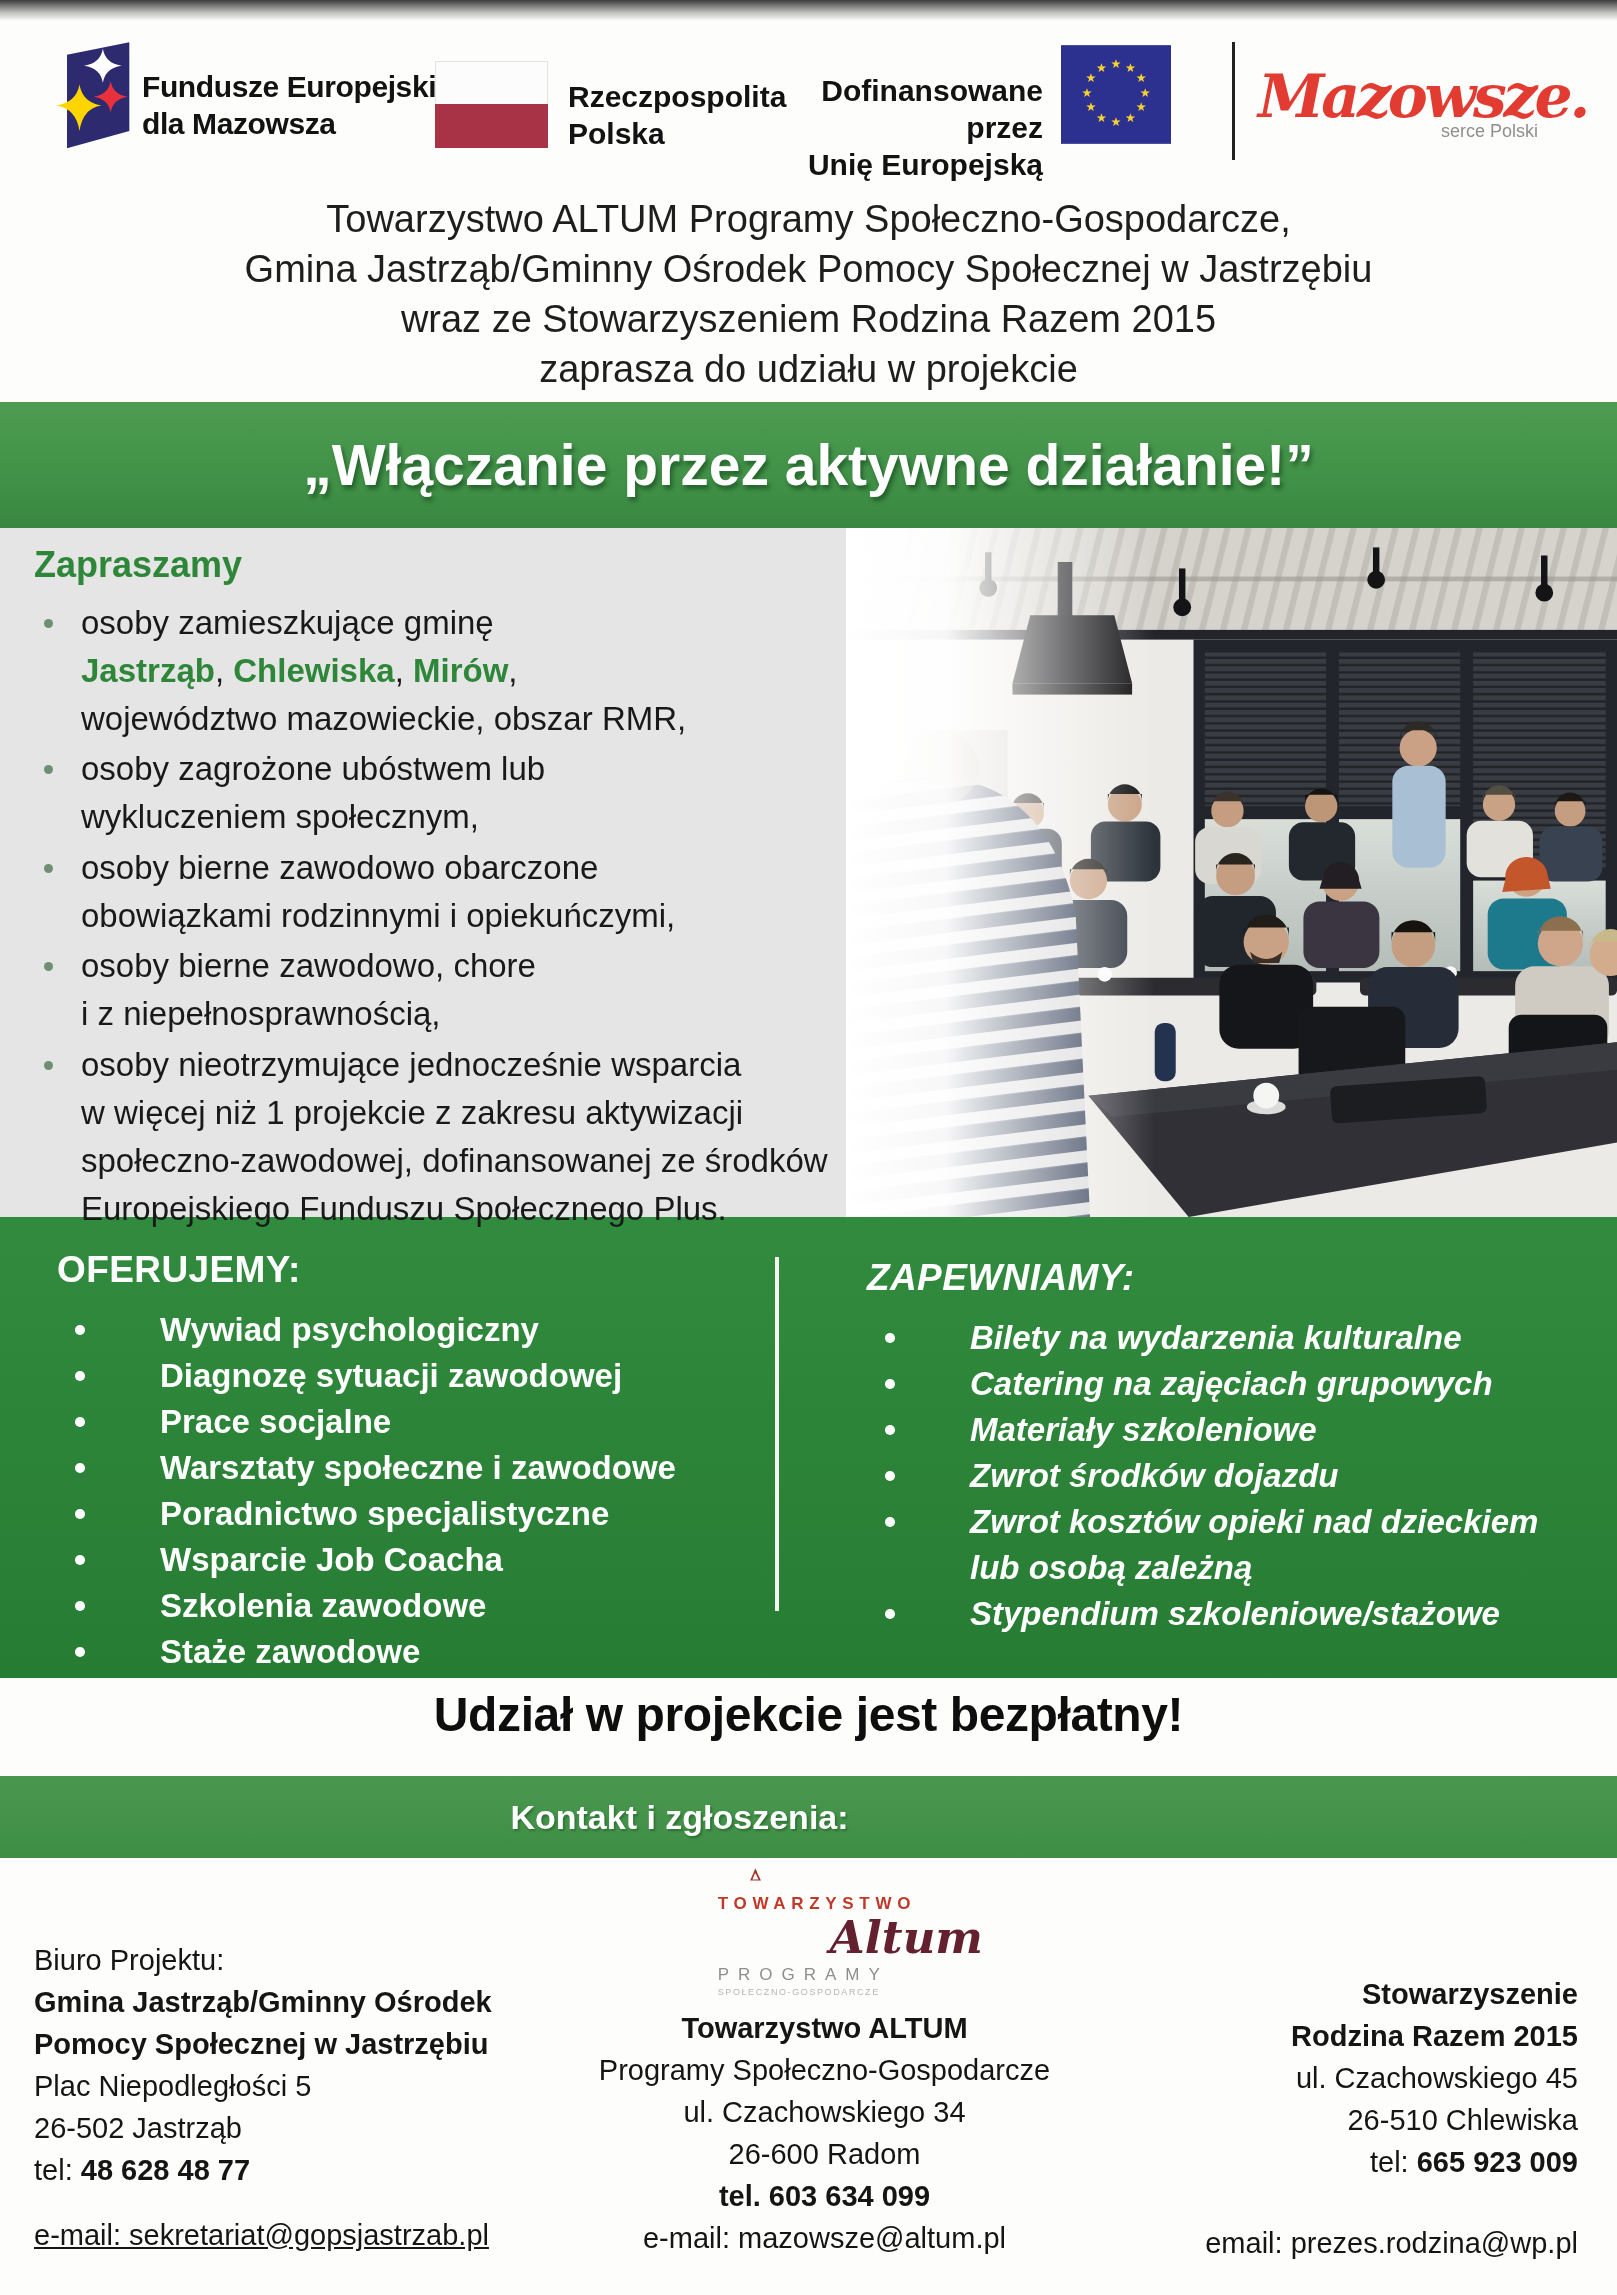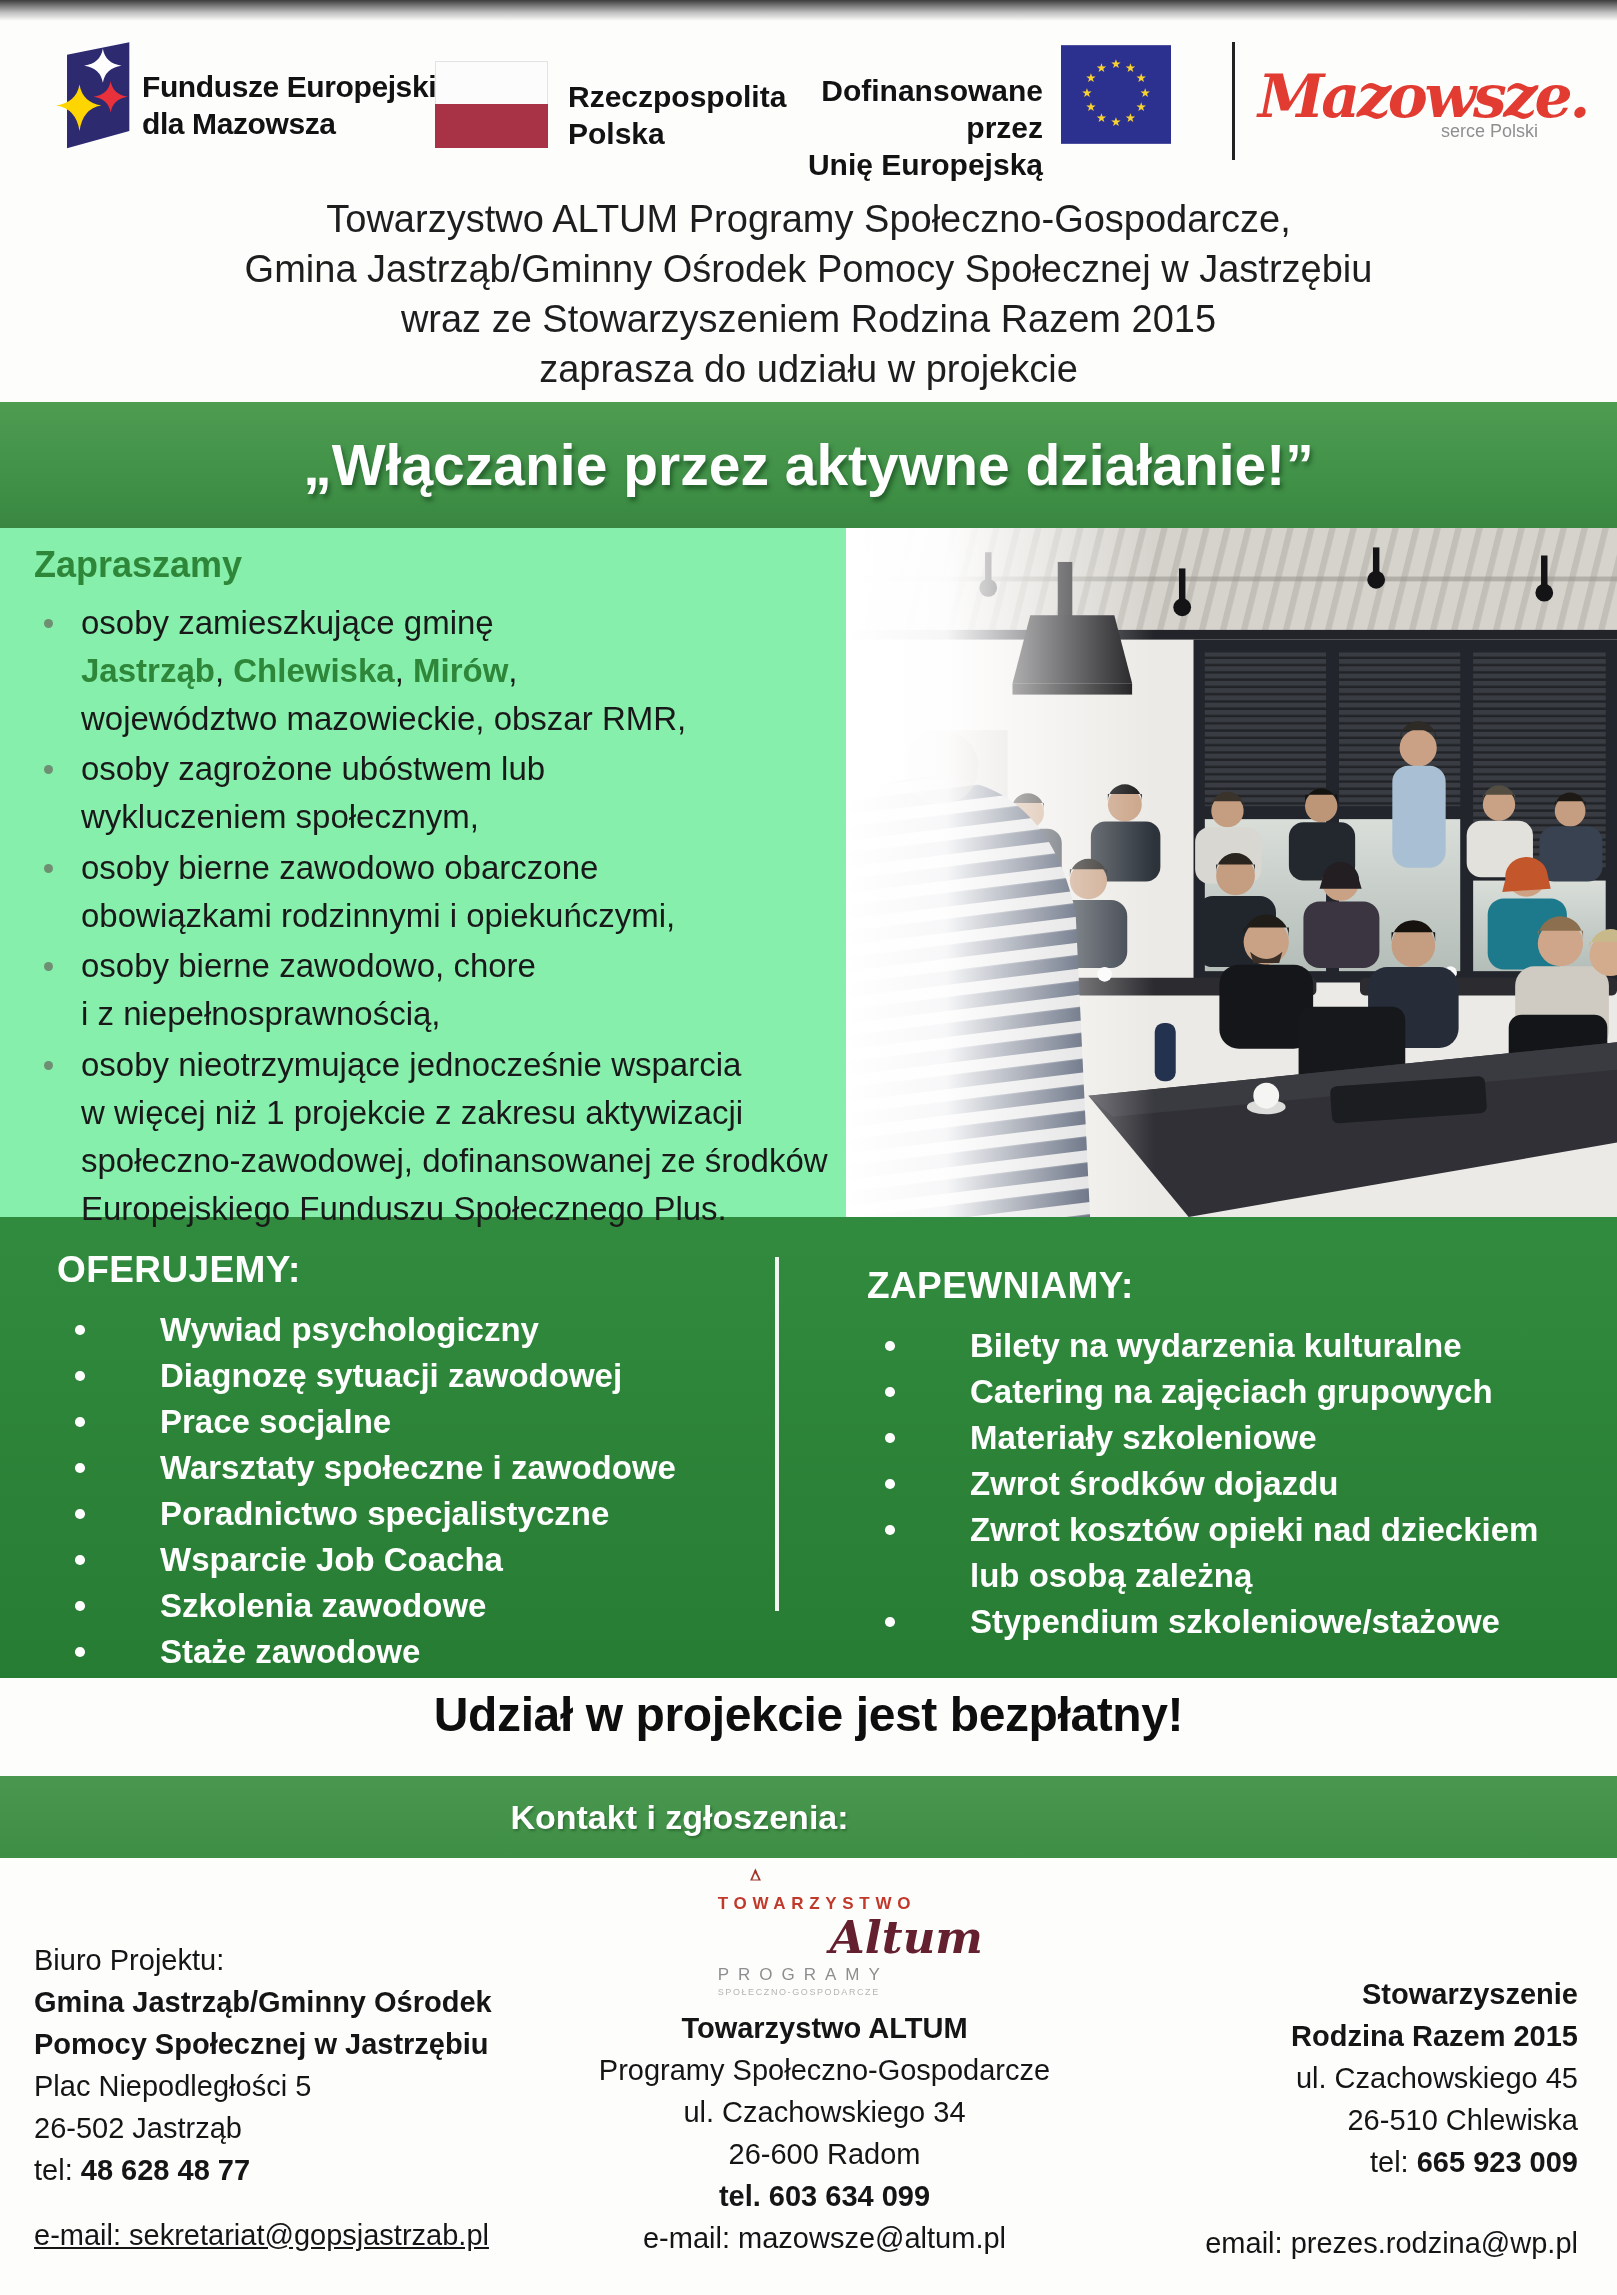--- a/index.html
+++ b/index.html
@@ -35,38 +35,38 @@
   .intro .ln{display:block;}
 
   
   .banner{position:absolute;top:402px;left:0;width:1617px;height:126px;
     background:linear-gradient(180deg,#4d9c52,#3f8f46 70%,#398741);
     display:flex;align-items:center;justify-content:center;}
   .banner-title{color:#fff;font-weight:bold;font-size:57px;
     text-shadow:2.4px 4px 4px rgba(15,60,22,.55);}
 
   
-  .body-sec{position:absolute;top:528px;left:0;width:1617px;height:689px;background:#86efac;}
+  .body-sec{position:absolute;top:528px;left:0;width:1617px;height:689px;background:#e5e5e5;}
   .photo{position:absolute;left:846px;top:0;width:771px;height:689px;}
   .photo svg{width:100%;height:100%;display:block;}
   .invite{position:absolute;left:34px;top:16px;width:873px;z-index:2;}
   .invite-h{color:#2e8639;font-size:36px;font-weight:bold;margin:0 0 13px 0;}
   .blist{list-style:none;margin:0;padding:0;font-size:33px;line-height:48px;color:#191919;}
   .blist li{position:relative;padding-left:47px;margin-bottom:2.4px;}
   .blist li::before{content:"";position:absolute;left:9.7px;top:20px;width:9px;height:9px;
     border-radius:50%;background:#6f8f72;}
   .blist .ln{display:block;}
   .town{color:#2e8639;font-weight:bold;}
 
   
   .offers-sec{position:absolute;top:1217px;left:0;width:1617px;height:461px;
     background:linear-gradient(180deg,#318b3e,#277c33);}
   .panel-divider{position:absolute;left:775px;top:40px;width:4px;height:354px;background:#f4f4f2;}
   .offers-col{position:absolute;left:57px;top:32px;width:695px;}
-  .assure-col{position:absolute;left:867px;top:48px;width:712px;}
+  .assure-col{position:absolute;left:867px;top:40px;width:712px;font-style:italic;}
   .panel-h{color:#fff;font-size:37px;font-weight:bold;margin:0 0 16px 0;letter-spacing:0.4px;}
   .wlist{list-style:none;margin:0;padding:0;color:#fff;font-weight:bold;font-size:33px;line-height:46px;}
   .wlist li{position:relative;padding-left:103px;}
   .wlist li::before{content:"";position:absolute;left:18px;top:18px;width:9.7px;height:9.7px;
     border-radius:50%;background:#fff;}
   .wlist .ln{display:block;}
 
   
   .free-line{position:absolute;top:1687px;left:0;width:1617px;text-align:center;
     font-size:48px;font-weight:bold;color:#0e0e0e;letter-spacing:-0.4px;}

